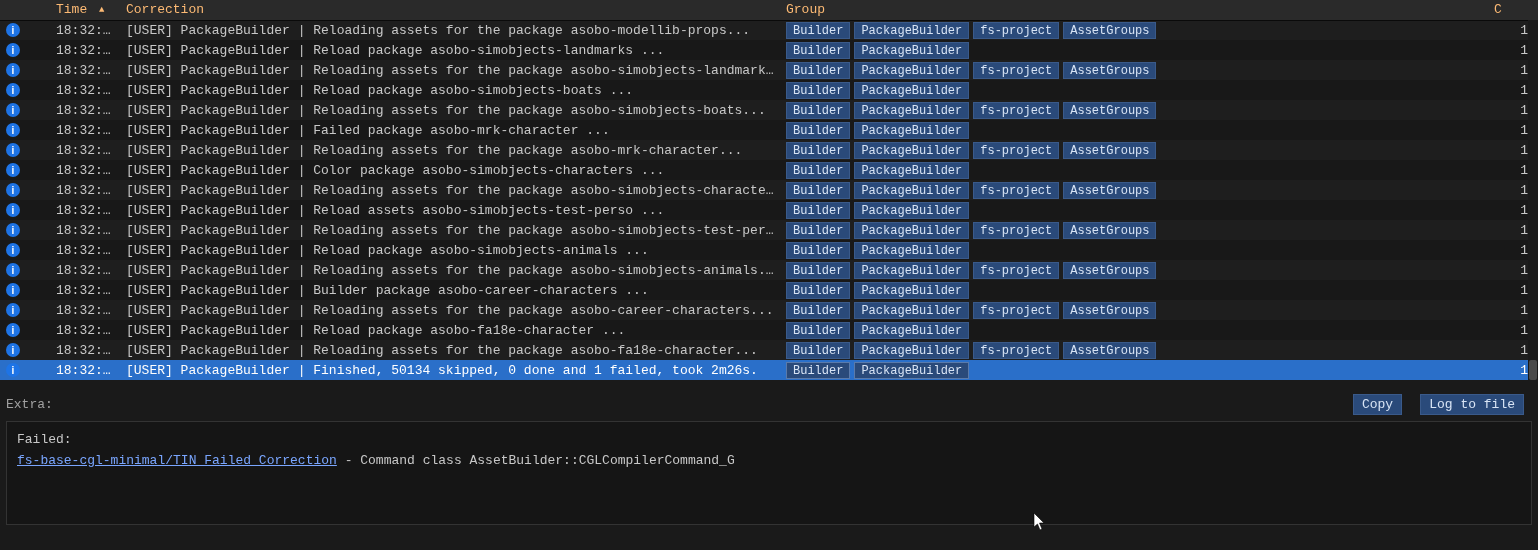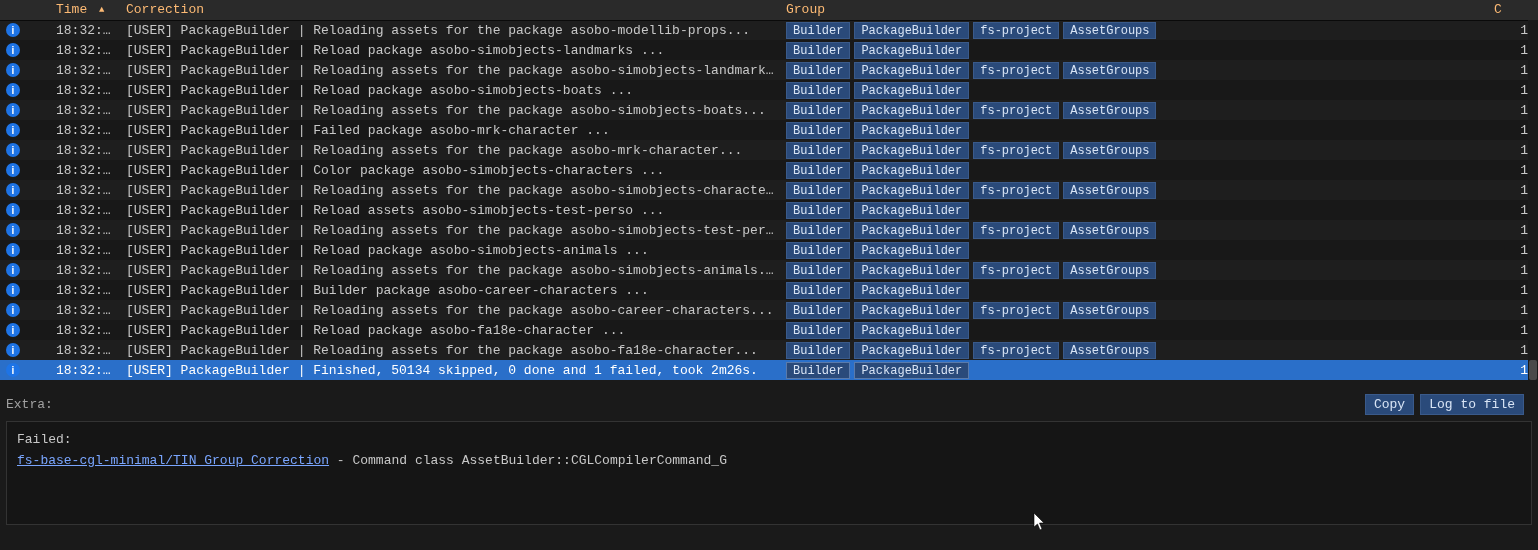--- a/index.html
+++ b/index.html
@@ -90,21 +90,21 @@
     margin-top: 14px;
     padding: 0 6px;
   }
   .extra-row {
     display: flex;
     justify-content: space-between;
     align-items: center;
     color: #a0a0a0;
     margin-bottom: 6px;
   }
-  .extra-buttons { display:flex; gap:6px; padding-right:8px;}
+  .extra-buttons { display:flex; gap:18px; padding-right:8px;}
   .btn {
     background: #2a4a7a;
     color: #d8e4f5;
     border: 1px solid #3a5a8a;
     padding: 2px 8px;
     font-family: inherit;
     font-size: 13px;
     cursor: pointer;
   }
   .detail-box {
@@ -296,20 +296,20 @@
   <div class="extra-row">
     <span>Extra:</span>
     <div class="extra-buttons">
       <button class="btn">Copy</button>
       <button class="btn">Log to file</button>
     </div>
   </div>
   <div class="detail-box">
     <div class="failed-label">Failed:</div>
     <div>
-      <span class="link">fs-base-cgl-minimal/TIN Group Correction</span><span> - Command class AssetBuilder::CGLCompilerCommand_G</span>
+      <span class="link">fs-base-cgl-minimal/TIN Failed Correction</span><span> - Command class AssetBuilder::CGLCompilerCommand_G</span>
     </div>
   </div>
 </div>
 
 <svg class="cursor" style="left:1033px;top:513px;" viewBox="0 0 12 18">
   <path d="M0 0 L0 14 L3.5 11 L6 17 L8 16 L5.5 10 L10 10 Z" fill="#fff" stroke="#000" stroke-width="0.6"></path>
 </svg>
 
 </body></html>

